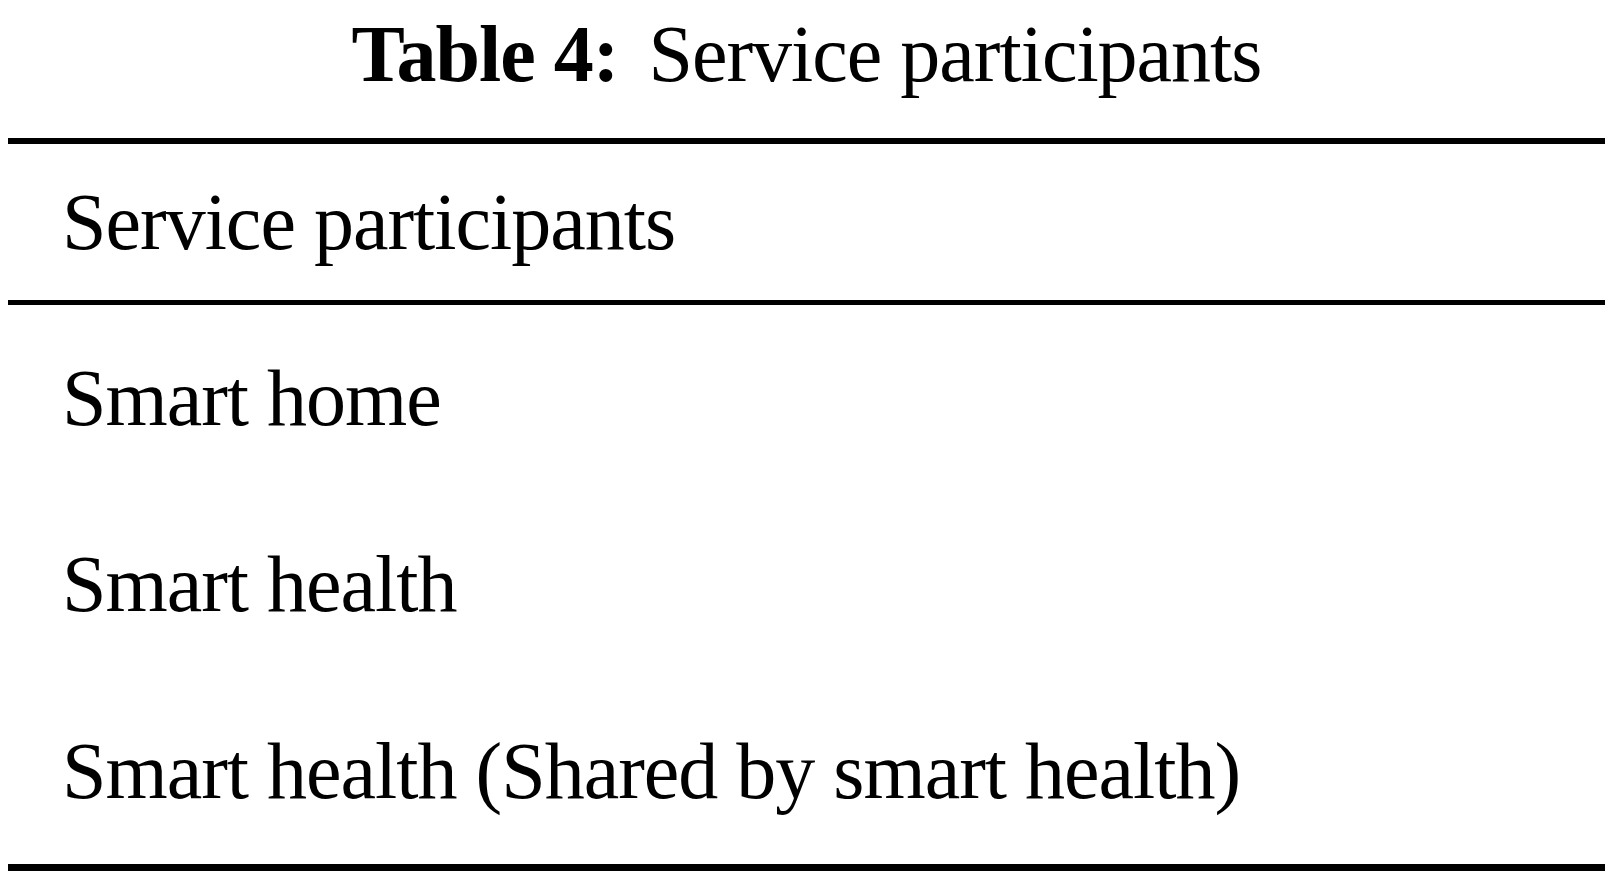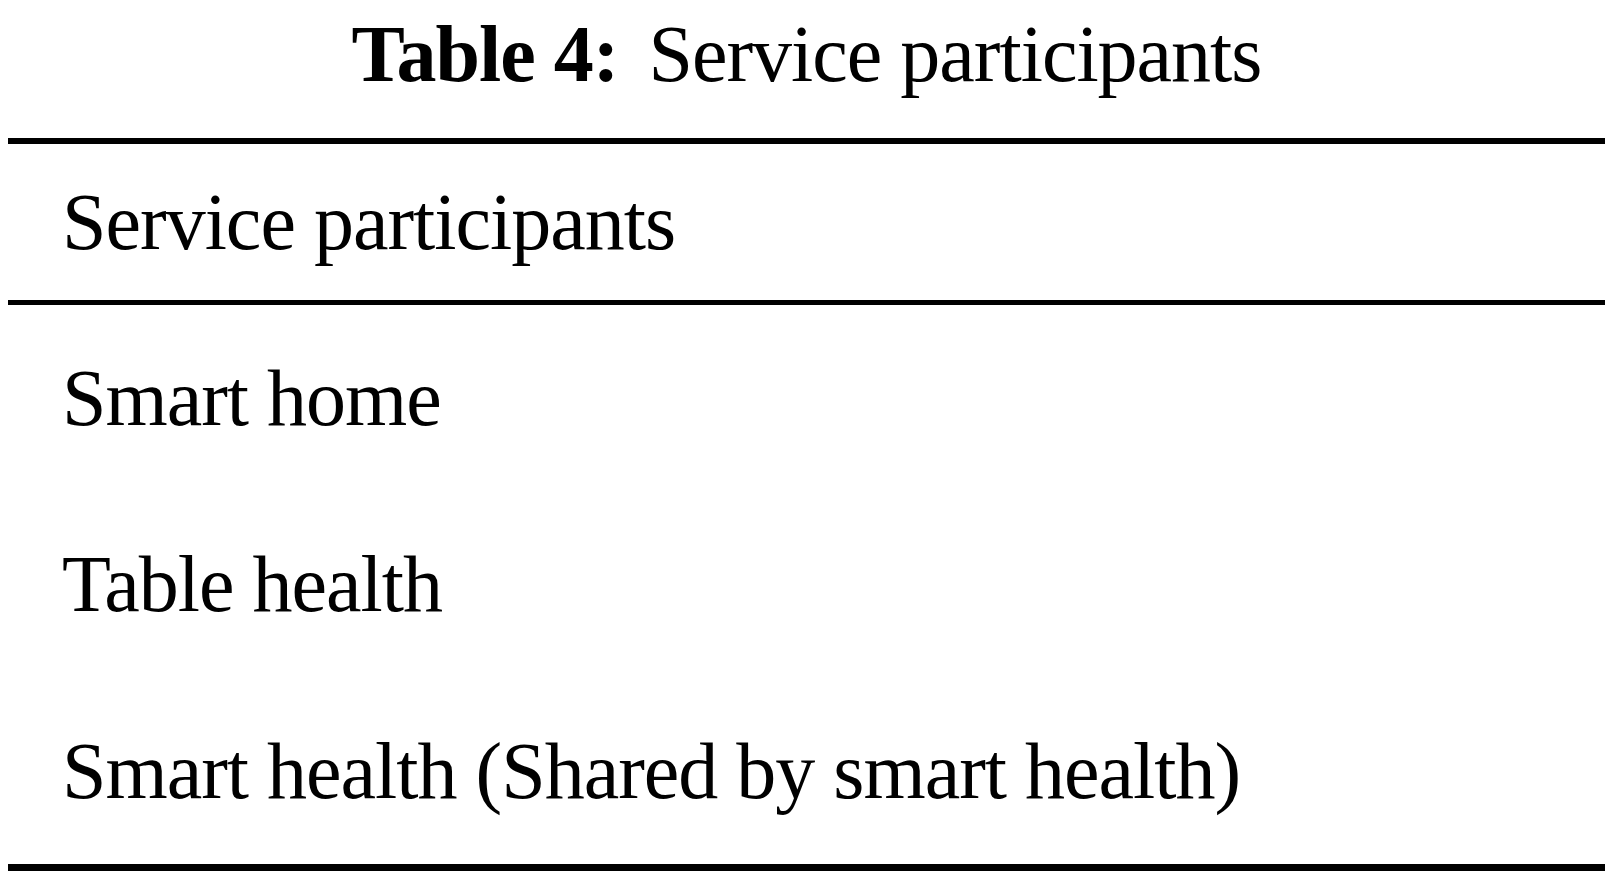--- a/index.html
+++ b/index.html
@@ -83,19 +83,19 @@
   <div class="rule rule-top"></div>
 
   <div class="header-row">
     <span>Service participants</span>
   </div>
 
   <div class="rule rule-mid"></div>
 
   <div class="table-body">
       <div class="row">Smart home</div>
-      <div class="row">Table health</div>
+      <div class="row">Smart health</div>
       <div class="row">Smart health (Shared by smart health)</div>
     </div>
 
   <div class="rule rule-bottom"></div>
 
 </div>
 
 </body></html>

